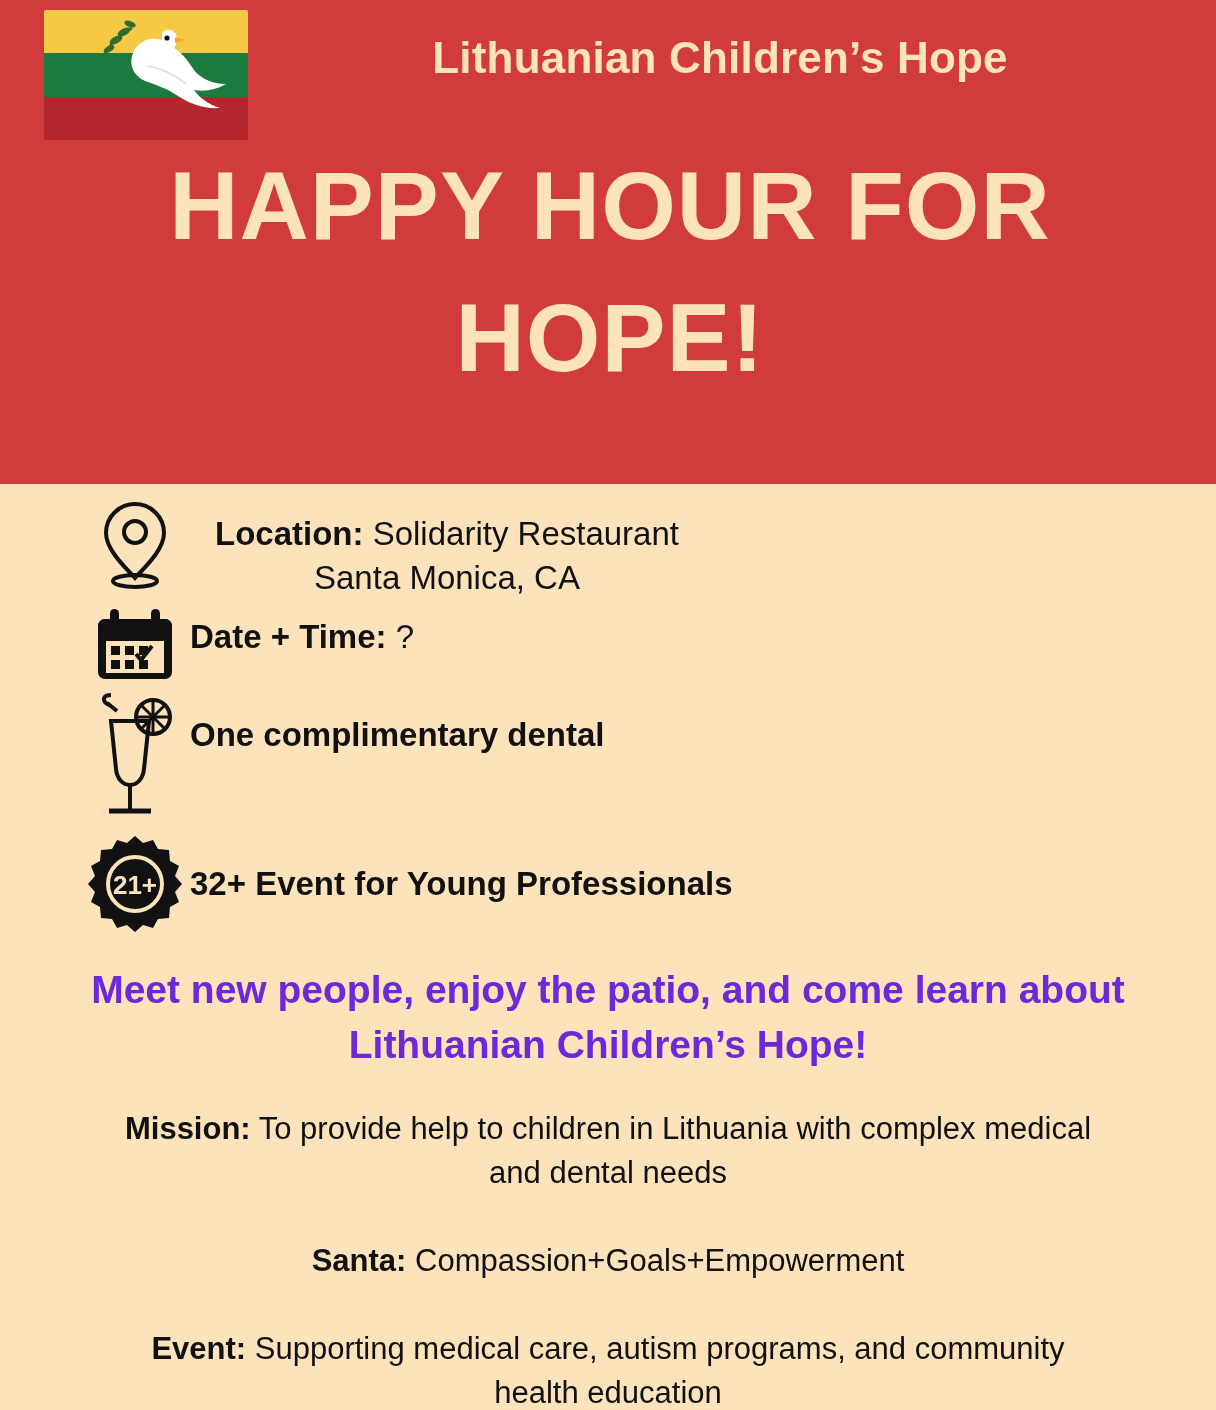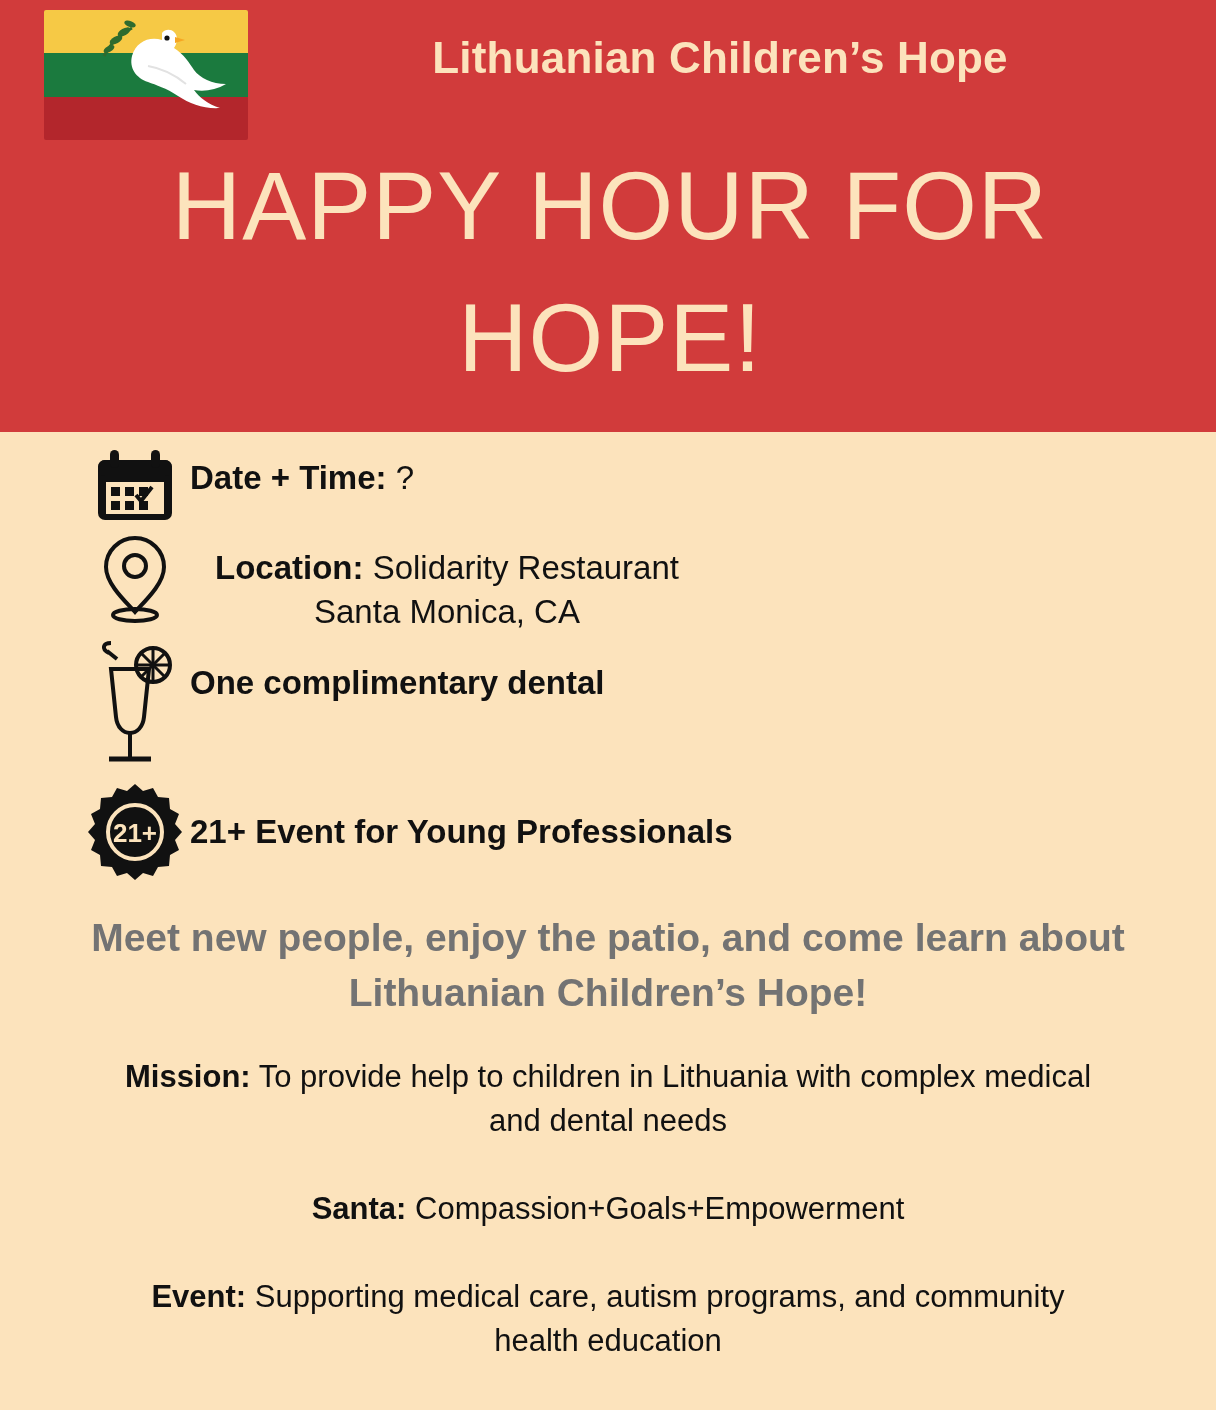--- a/index.html
+++ b/index.html
@@ -11,21 +11,21 @@
     height: 1410px;
     background: #FCE3BC;
     font-family: "Liberation Sans", sans-serif;
     overflow: hidden;
   }
 
   
   .header {
     position: relative;
     width: 1216px;
-    height: 432px;
+    height: 484px;
     background: #D13B3B;
     box-sizing: border-box;
   }
   .flag {
     position: absolute;
     left: 44px;
     top: 10px;
     width: 204px;
     height: 130px;
     border-radius: 2px;
@@ -59,21 +59,21 @@
   }
 
   .main-title {
     position: absolute;
     left: 60px;
     top: 140px;
     width: 1100px;
     text-align: center;
     color: #FCE3BC;
     font-size: 96px;
-    font-weight: 400;
+    font-weight: 700;
     line-height: 1.38;
     letter-spacing: 1px;
   }
 
   
   .info {
     position: relative;
     padding-top: 14px;
   }
   .info-row {
@@ -100,21 +100,21 @@
   .row-location .text-cell { padding-top: 14px; padding-left: 25px; }
   .row-date .text-cell { padding-top: 10px; padding-left: 0px; }
   .row-drink .text-cell { padding-top: 22px; }
   .row-age .text-cell { padding-top: 30px; }
 
   
   .tagline {
     margin-top: 26px;
     padding: 0 24px;
     text-align: center;
-    color: #737373;
+    color: #6d28d9;
     font-size: 39px;
     font-weight: 700;
     line-height: 1.42;
   }
 
   
   .paras {
     margin-top: 34px;
     padding: 0 110px;
     text-align: center;
@@ -152,20 +152,34 @@
       <path d="M131 27 L141 30 L131 33 Z" fill="#F6A623"></path>
       <path d="M104 56 C116 58, 130 64, 142 74" stroke="#E2E2E2" stroke-width="2" fill="none"></path>
     </svg>
   </div>
 
   <div class="org-title">Lithuanian Children’s Hope</div>
   <div class="main-title">HAPPY HOUR FOR HOPE!</div>
 </div>
 
 <div class="info">
+
+  <div class="info-row row-location">
+    <div class="icon-cell">
+      <svg width="80" height="92" viewBox="0 0 80 92">
+        <path d="M40 6 C24 6, 11 19, 11 35 C11 52, 31 70, 40 80 C49 70, 69 52, 69 35 C69 19, 56 6, 40 6 Z" fill="none" stroke="#111" stroke-width="4"></path>
+        <circle cx="40" cy="34" r="11" fill="none" stroke="#111" stroke-width="4"></circle>
+        <ellipse cx="40" cy="83" rx="22" ry="6" fill="none" stroke="#111" stroke-width="4"></ellipse>
+      </svg>
+    </div>
+    <div class="text-cell">
+      <div><b>Location:</b><span> Solidarity Restaurant</span></div>
+      <div style="text-align:center;"><span>Santa Monica, CA</span></div>
+    </div>
+  </div>
 
   <div class="info-row row-date">
     <div class="icon-cell">
       <svg width="86" height="80" viewBox="0 0 86 80">
         <rect x="6" y="14" width="74" height="60" rx="7" fill="#111"></rect>
         <rect x="6" y="14" width="74" height="16" rx="7" fill="#111"></rect>
         <rect x="18" y="4" width="9" height="18" rx="4.5" fill="#111"></rect>
         <rect x="59" y="4" width="9" height="18" rx="4.5" fill="#111"></rect>
         <rect x="14" y="36" width="58" height="32" fill="#FCE3BC"></rect>
         <g fill="#111">
@@ -177,34 +191,20 @@
           <rect x="47" y="55" width="9" height="9"></rect>
         </g>
         <path d="M44 49 L49 55 L60 41" stroke="#111" stroke-width="4" fill="none"></path>
       </svg>
     </div>
     <div class="text-cell">
       <b>Date + Time:</b><span> ?</span>
     </div>
   </div>
 
-  <div class="info-row row-location">
-    <div class="icon-cell">
-      <svg width="80" height="92" viewBox="0 0 80 92">
-        <path d="M40 6 C24 6, 11 19, 11 35 C11 52, 31 70, 40 80 C49 70, 69 52, 69 35 C69 19, 56 6, 40 6 Z" fill="none" stroke="#111" stroke-width="4"></path>
-        <circle cx="40" cy="34" r="11" fill="none" stroke="#111" stroke-width="4"></circle>
-        <ellipse cx="40" cy="83" rx="22" ry="6" fill="none" stroke="#111" stroke-width="4"></ellipse>
-      </svg>
-    </div>
-    <div class="text-cell">
-      <div><b>Location:</b><span> Solidarity Restaurant</span></div>
-      <div style="text-align:center;"><span>Santa Monica, CA</span></div>
-    </div>
-  </div>
-
   <div class="info-row row-drink">
     <div class="icon-cell">
       <svg width="96" height="135" viewBox="0 0 96 135">
         <path d="M30 20 L20 12" stroke="#111" stroke-width="4" fill="none"></path>
         <path d="M22 14 C14 10, 16 4, 24 4" stroke="#111" stroke-width="4" fill="none"></path>
         <circle cx="66" cy="26" r="17" fill="none" stroke="#111" stroke-width="4"></circle>
         <line x1="66" y1="9" x2="66" y2="43" stroke="#111" stroke-width="3"></line>
         <line x1="49" y1="26" x2="83" y2="26" stroke="#111" stroke-width="3"></line>
         <line x1="54" y1="14" x2="78" y2="38" stroke="#111" stroke-width="3"></line>
         <line x1="54" y1="38" x2="78" y2="14" stroke="#111" stroke-width="3"></line>
@@ -223,21 +223,21 @@
       <svg width="104" height="104" viewBox="0 0 104 104">
         <path d="M52 4 L60 11 L70 8 L75 17 L86 18 L87 29 L96 34 L92 44 L99 52 L92 60
                  L96 70 L87 75 L86 86 L75 87 L70 96 L60 93 L52 100 L44 93 L34 96 L29 87
                  L18 86 L17 75 L8 70 L12 60 L5 52 L12 44 L8 34 L17 29 L18 18 L29 17
                  L34 8 L44 11 Z" fill="#111"></path>
         <circle cx="52" cy="52" r="27" fill="none" stroke="#FCE3BC" stroke-width="4"></circle>
         <text x="52" y="62" text-anchor="middle" font-family="Liberation Sans, sans-serif" font-size="26" font-weight="700" fill="#FCE3BC">21+</text>
       </svg>
     </div>
     <div class="text-cell">
-      <b>21+ Event for Young Professionals</b>
+      <b>32+ Event for Young Professionals</b>
     </div>
   </div>
 </div>
 
 <div class="tagline">Meet new people, enjoy the patio, and come learn about Lithuanian Children’s Hope!</div>
 
 <div class="paras">
   <div class="para">
     <b>Mission:</b><span> To provide help to children in Lithuania with complex medical and dental needs</span>
   </div>

